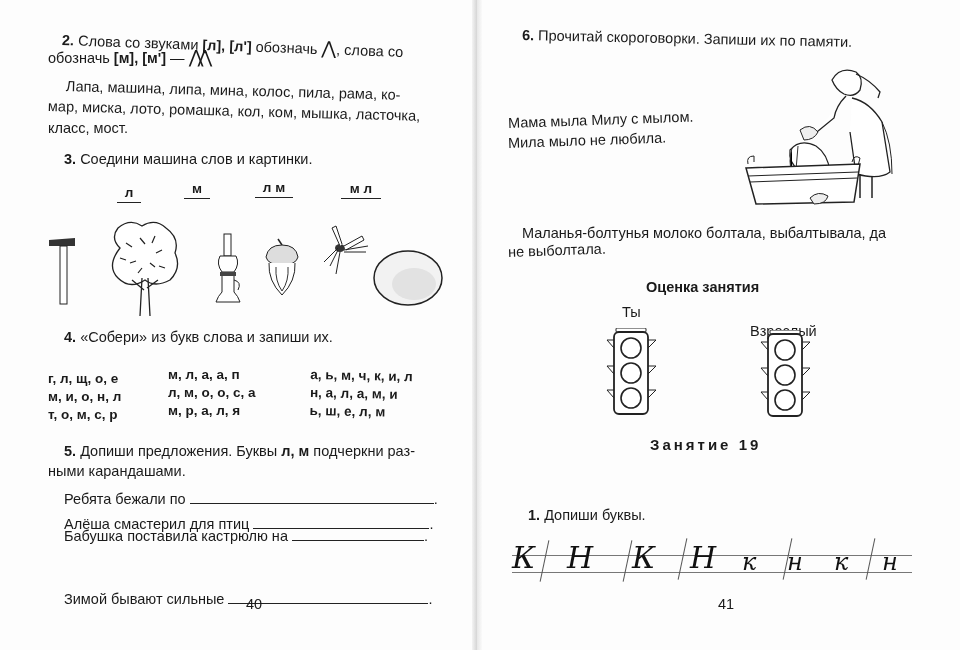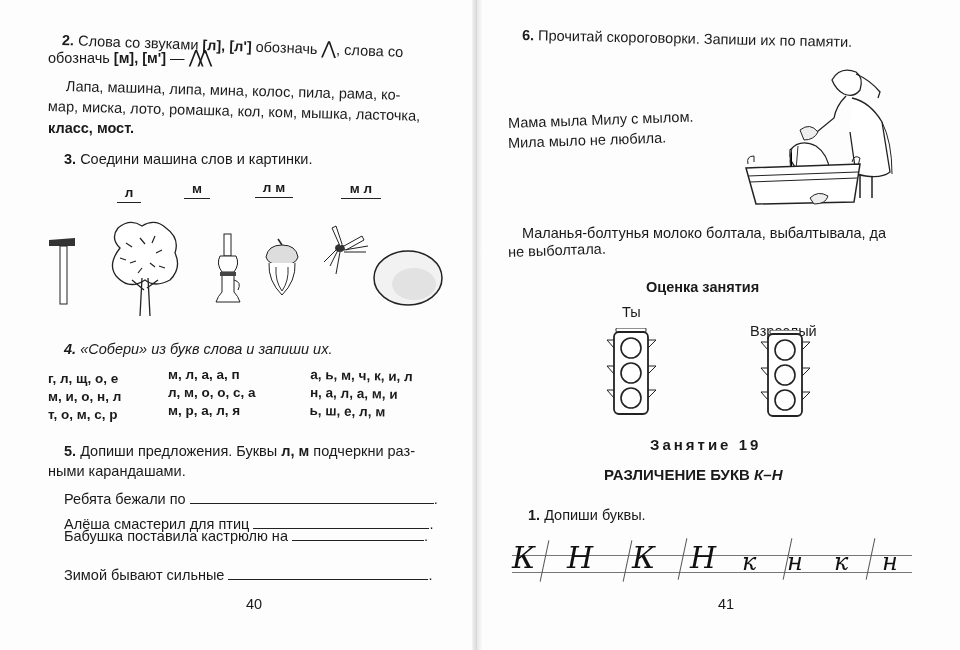--- a/index.html
+++ b/index.html
@@ -31,21 +31,21 @@
 
   <div class="abs txt" style="left:62px;top:30px;transform:rotate(2deg);transform-origin:left;">
     <span class="num">2.</span>
     <span>Слова со звуками </span><b>[л], [л']</b><span> обозначь </span><span style="font-size:18px;">⋀</span><span>, слова со</span>
   </div>
   <div class="abs txt" style="left:48px;top:48px;">
     <span>обозначь </span><b>[м], [м']</b><span> — </span><span style="font-size:18px;letter-spacing:-6px;">⋀⋀</span>
   </div>
   <div class="abs txt" style="left:66px;top:77px;transform:rotate(1.5deg);transform-origin:left;">Лапа, машина, липа, мина, колос, пила, рама, ко-</div>
   <div class="abs txt" style="left:48px;top:97px;transform:rotate(1.5deg);transform-origin:left;">мар, миска, лото, ромашка, кол, ком, мышка, ласточка,</div>
-  <div class="abs txt" style="left:48px;top:119px;font-weight:bold;">класс, мост.</div>
+  <div class="abs txt" style="left:48px;top:119px;">класс, мост.</div>
 
   <div class="abs txt" style="left:64px;top:150px;">
     <span class="num">3.</span>
     <span>Соедини машина слов и картинки.</span>
   </div>
   <div class="scheme" style="left:117px;top:185px;width:24px;">
     <span>л</span><span class="line"></span>
   </div>
   <div class="scheme" style="left:184px;top:181px;width:26px;">
     <span>м</span><span class="line"></span>
@@ -83,21 +83,21 @@
     <ellipse cx="22" cy="26" rx="5" ry="4" fill="#333"></ellipse>
     <path d="M22 24 L14 6 L18 4 L24 22" fill="#fff" stroke="#222"></path>
     <path d="M26 24 L44 14 L46 18 L28 28" fill="#fff" stroke="#222"></path>
     <path d="M20 28 L12 44 M22 30 L18 52 M26 28 L50 24 M26 30 L48 30 M20 26 L6 40" stroke="#222"></path>
   </svg>
   <svg class="abs" style="left:370px;top:248px;" width="75" height="60">
     <ellipse cx="38" cy="30" rx="34" ry="27" fill="#f2f2f2" stroke="#222" stroke-width="1.5"></ellipse>
     <ellipse cx="44" cy="36" rx="22" ry="16" fill="#e2e2e2"></ellipse>
   </svg>
 
-  <div class="abs txt" style="left:64px;top:340px;font-style:italic;">
+  <div class="abs txt" style="left:64px;top:328px;">
     <span class="num">4.</span>
     <span>«Собери» из букв слова и запиши их.</span>
   </div>
   <div class="letters" style="left:48px;top:370px;">
     <div>г, л, щ, о, е</div>
     <div>м, и, о, н, л</div>
     <div>т, о, м, с, р</div>
   </div>
   <div class="letters" style="left:168px;top:366px;">
     <div>м, л, а, а, п</div>
@@ -121,21 +121,21 @@
     <span class="blank" style="width:244px;"></span>.
   </div>
   <div class="abs txt" style="left:64px;top:515px;">
     <span>Алёша смастерил для птиц</span>
     <span class="blank" style="width:176px;"></span>.
   </div>
   <div class="abs txt" style="left:64px;top:527px;">
     <span>Бабушка поставила кастрюлю на</span>
     <span class="blank" style="width:132px;"></span>.
   </div>
-  <div class="abs txt" style="left:64px;top:566px;">
+  <div class="abs txt" style="left:64px;top:590px;">
     <span>Зимой бывают сильные</span>
     <span class="blank" style="width:200px;"></span>.
   </div>
 
   <div class="pagenum" style="left:230px;top:596px;">40</div>
 </div>
 
 <div class="gutter"></div>
 
 <div class="page right">
@@ -180,23 +180,20 @@
   <svg class="abs" style="left:278px;top:330px;" width="54" height="88">
     <rect x="10" y="0" width="30" height="4" rx="1" fill="#fff" stroke="#222"></rect>
     <rect x="8" y="4" width="34" height="82" rx="5" fill="#fff" stroke="#222" stroke-width="1.8"></rect>
     <path d="M8 12 L1 12 L8 20 M42 12 L50 12 L42 20 M8 38 L1 38 L8 46 M42 38 L50 38 L42 46 M8 62 L1 62 L8 70 M42 62 L50 62 L42 70" fill="none" stroke="#222"></path>
     <circle cx="25" cy="20" r="10" fill="#fff" stroke="#222" stroke-width="1.6"></circle>
     <circle cx="25" cy="45" r="10" fill="#fff" stroke="#222" stroke-width="1.6"></circle>
     <circle cx="25" cy="70" r="10" fill="#fff" stroke="#222" stroke-width="1.6"></circle>
   </svg>
 
   <div class="abs title-b" style="left:168px;top:436px;font-size:15px;letter-spacing:3px;">Занятие 19</div>
-  <div class="abs title-b" style="left:122px;top:466px;font-size:15px;">
-    <span>РАЗЛИЧЕНИЕ БУКВ </span><i>К–Н</i>
-  </div>
   <div class="abs txt" style="left:46px;top:506px;text-align:right;">
     <span class="num">1.</span>
     <span>Допиши буквы.</span>
   </div>
 
   <div class="copy-line" style="left:30px;top:555px;width:400px;"></div>
   <div class="copy-line" style="left:30px;top:572px;width:400px;"></div>
   <div class="tick" style="left:62px;top:540px;"></div>
   <div class="tick" style="left:145px;top:540px;"></div>
   <div class="tick" style="left:200px;top:538px;"></div>

